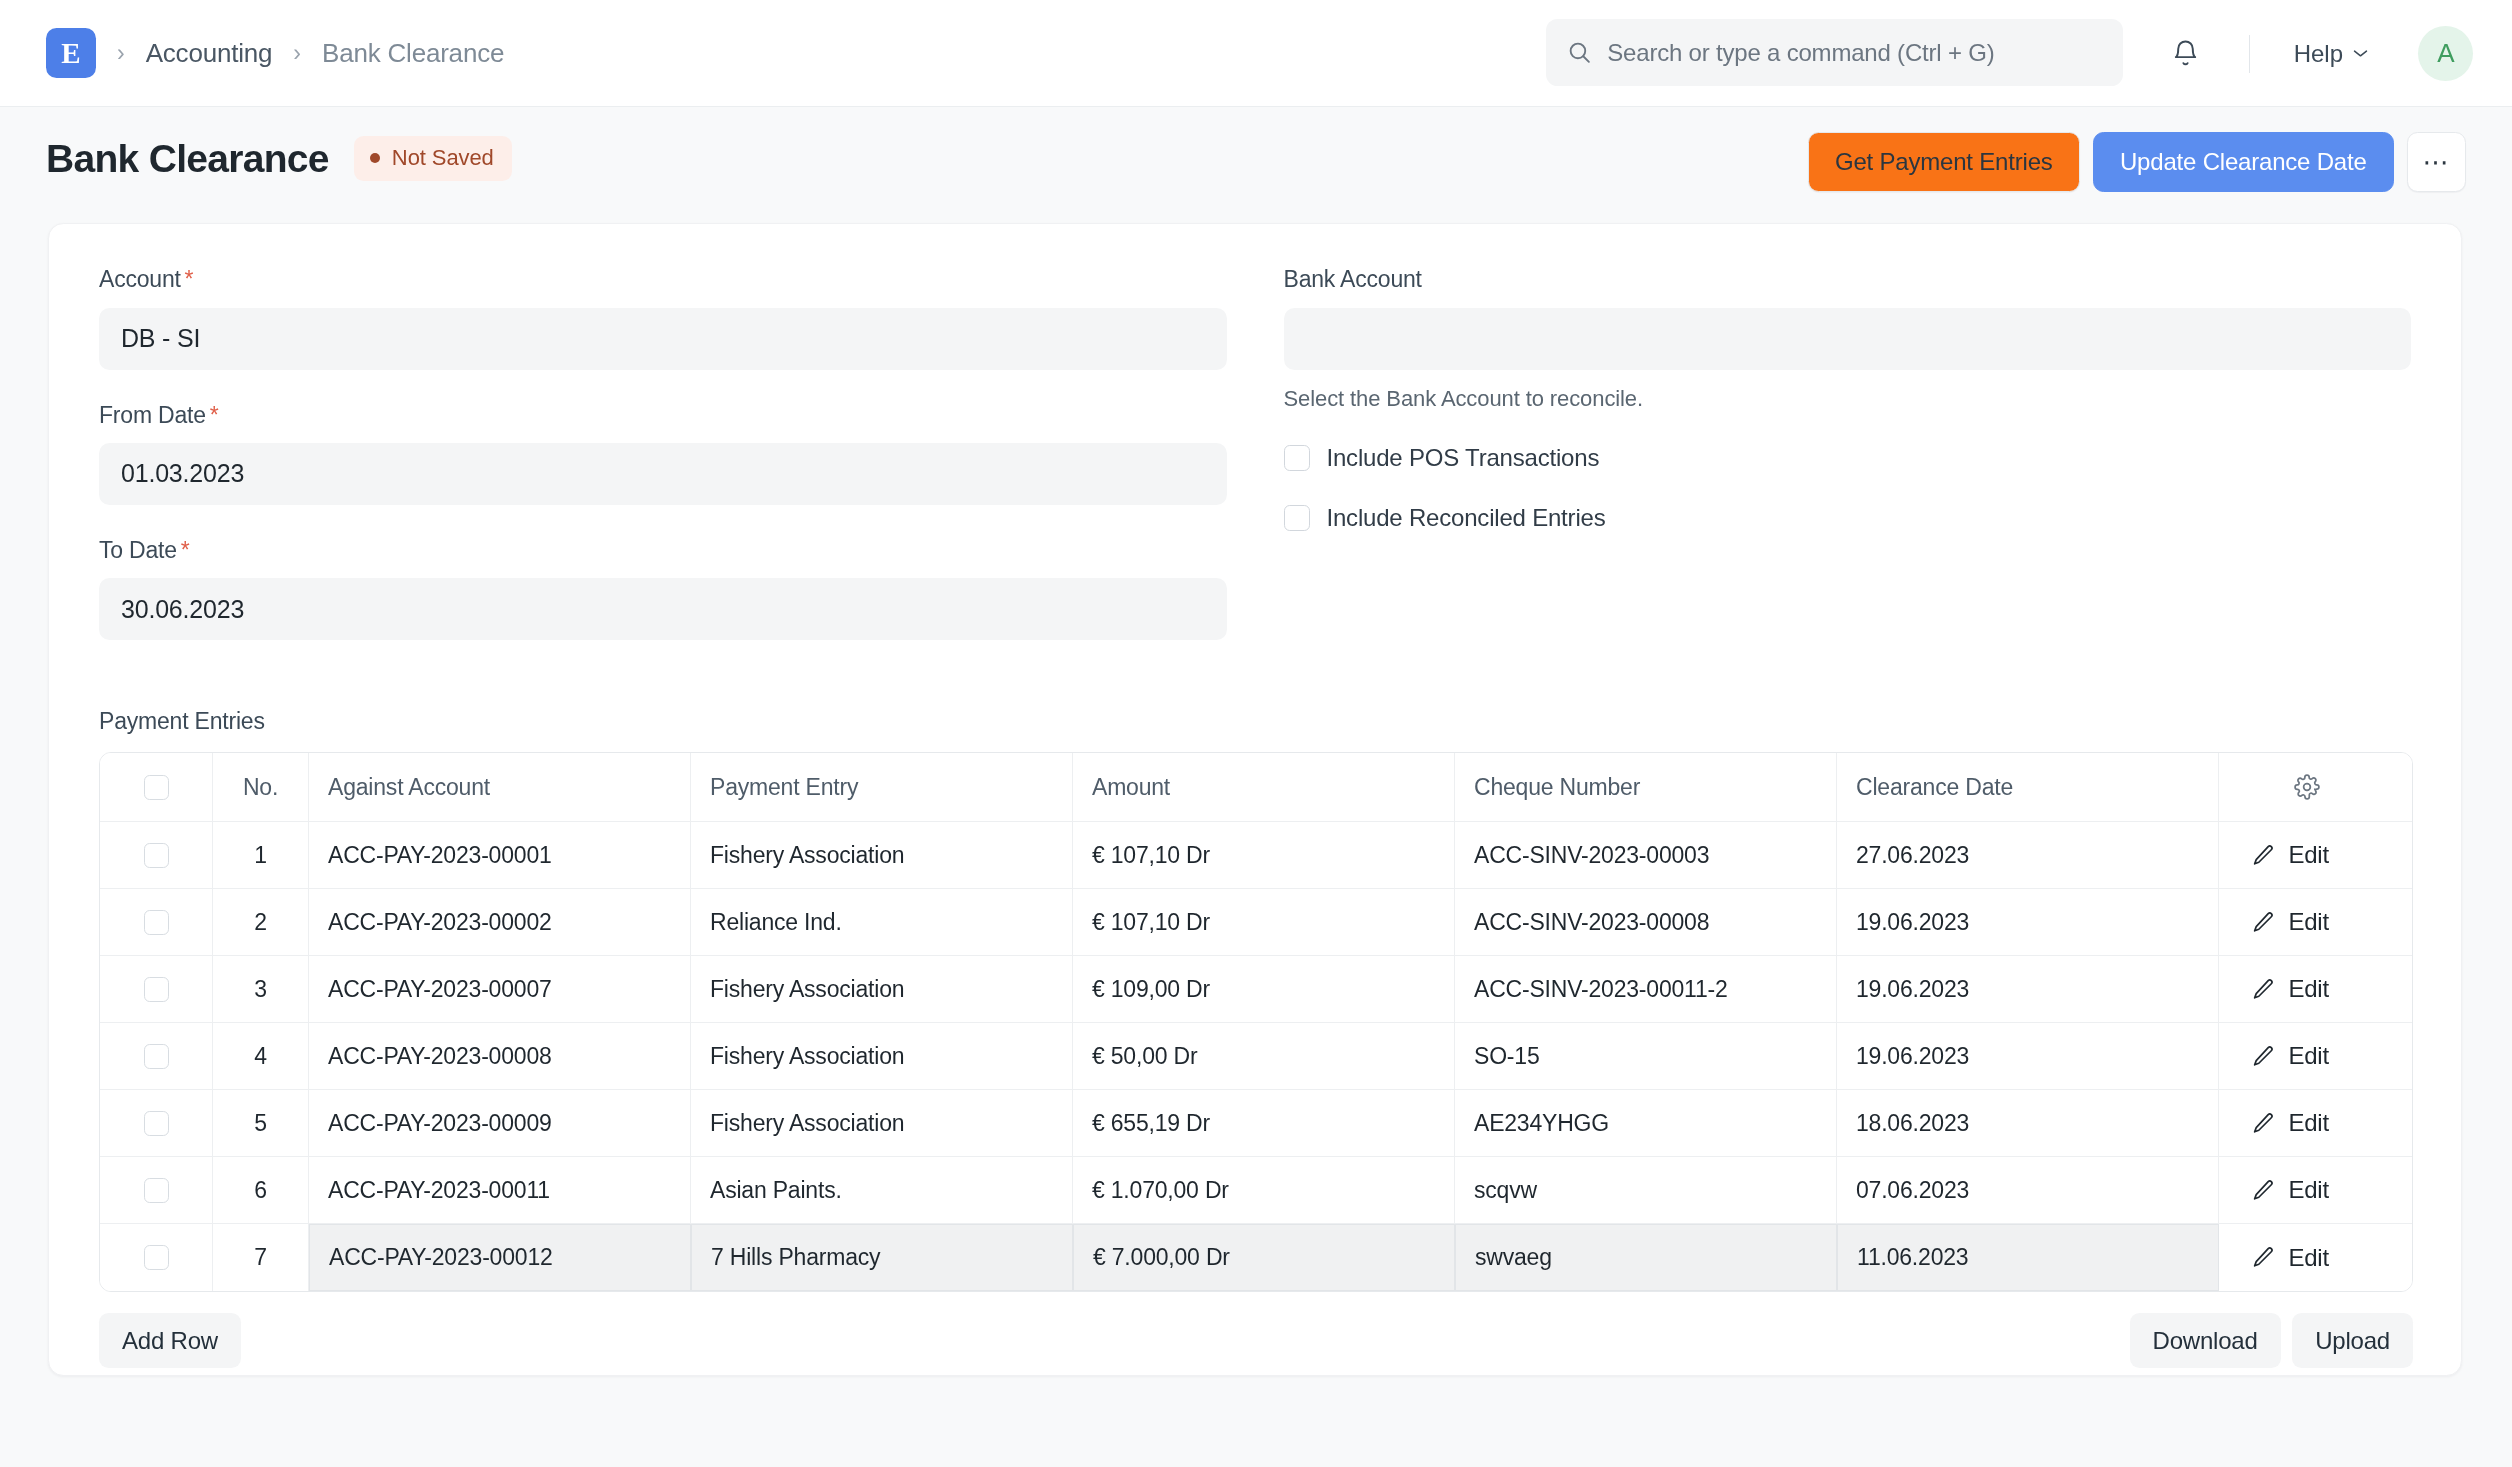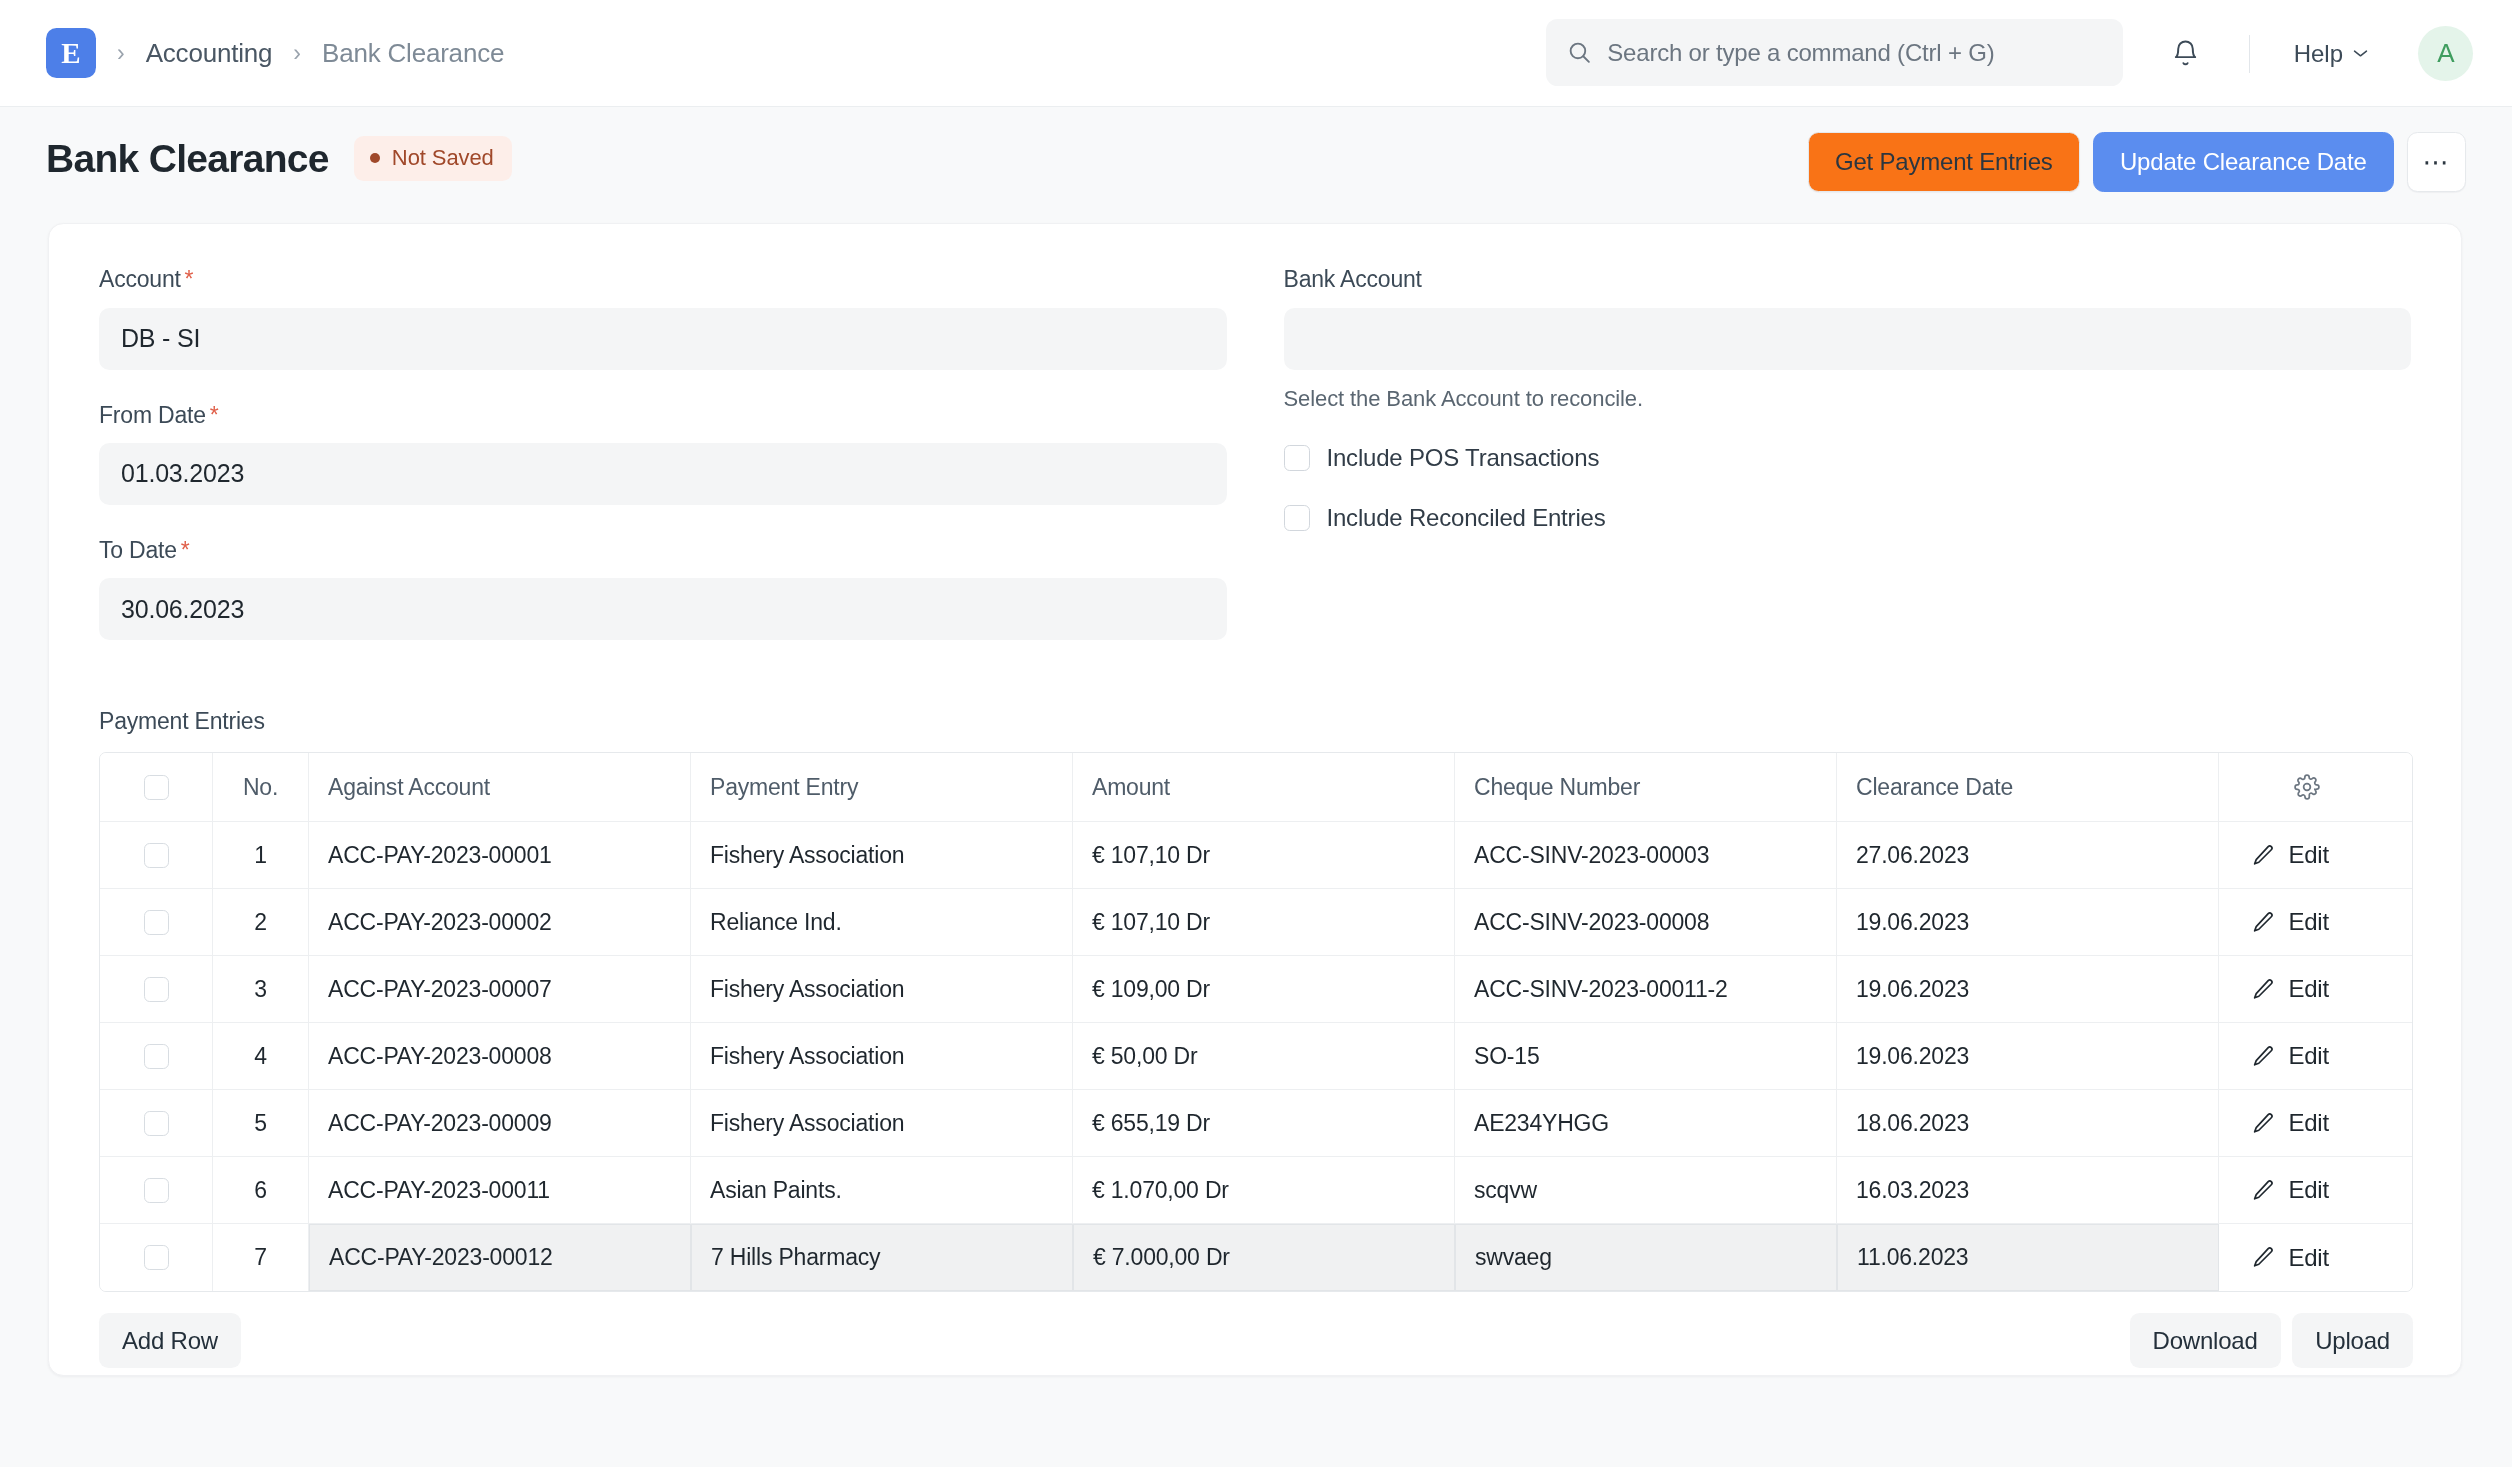--- a/index.html
+++ b/index.html
@@ -191,21 +191,21 @@
   .check-label { font-size: 24px; color: #313c47; letter-spacing: -0.2px; }
 
   
   .grid-section { margin-top: 36px; }
   .grid-label {
     font-size: 23px; color: #3c4a57; margin-bottom: 17px;
     letter-spacing: -0.2px;
   }
   .grid-table {
     border: 1px solid #e6e9ec;
-    border-radius: 7px;
+    border-radius: 12px;
     overflow: hidden;
     width: 2314px;
   }
   .grid-row {
     display: grid;
     grid-template-columns: 113px 96px 382px 382px 382px 382px 382px 195px;
     border-bottom: 1px solid #edeff1;
     height: 67px;
   }
   .grid-row:last-child { border-bottom: none; }
@@ -478,21 +478,21 @@
           </div>
           <div class="grid-row">
             <div class="cell c-check">
               <span class="row-check"></span>
             </div>
             <div class="cell c-no">6</div>
             <div class="cell c-data">ACC-PAY-2023-00011</div>
             <div class="cell c-data">Asian Paints.</div>
             <div class="cell c-data">€ 1.070,00 Dr</div>
             <div class="cell c-data">scqvw</div>
-            <div class="cell c-data">16.03.2023</div>
+            <div class="cell c-data">07.06.2023</div>
             <div class="cell c-edit">
               <svg class="pencil" viewBox="0 0 24 24" fill="none" stroke="#1f272e" stroke-width="1.6">
                 <path d="M16.5 3.5a2.1 2.1 0 0 1 3 3L7.5 18.5 3.5 20l1.5-4z" stroke-linejoin="round"></path>
               </svg>
               <span class="edit-txt">Edit</span>
             </div>
           </div>
           <div class="grid-row row-selected">
             <div class="cell c-check">
               <span class="row-check"></span>

